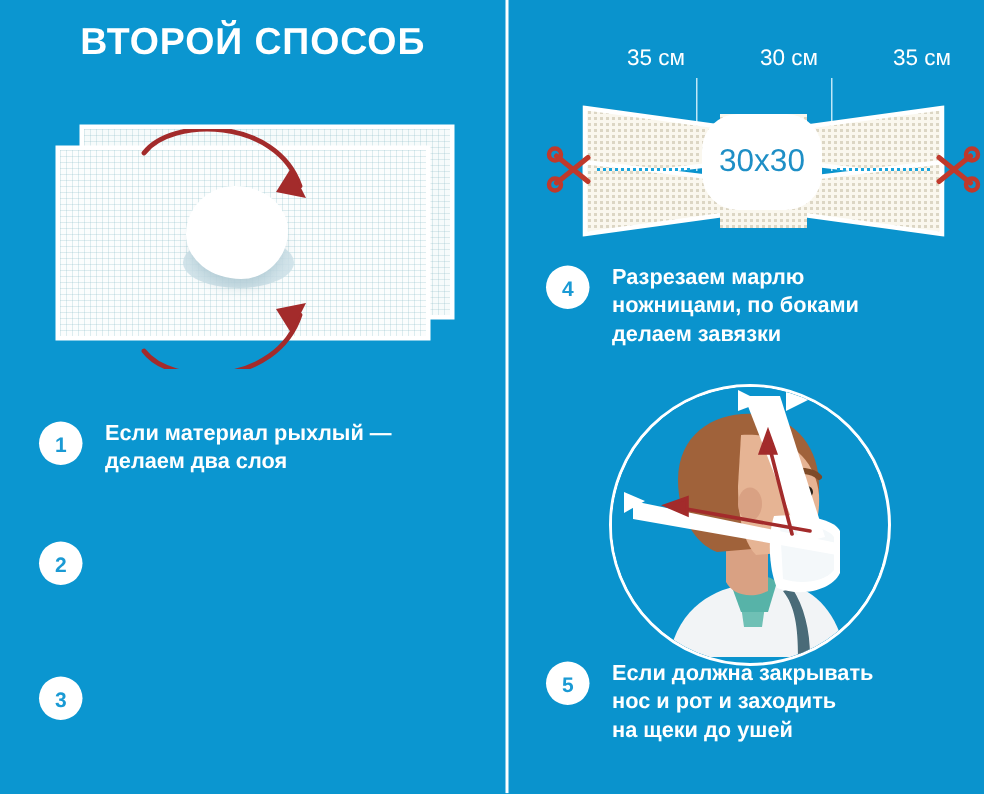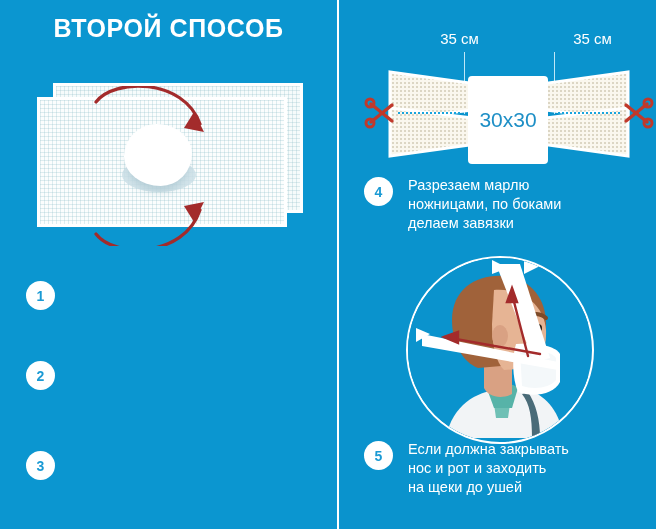--- a/index.html
+++ b/index.html
@@ -50,43 +50,43 @@
   
   .step{position:absolute;display:flex;align-items:flex-start;}
   .badge{
     flex:0 0 auto;width:29px;height:29px;border-radius:50%;
     background:#ffffff;color:#1a9ad4;
     font-size:14px;font-weight:bold;
     display:flex;align-items:center;justify-content:center;
     margin-top:1px;
   }
   .step-text{
-    margin-left:15px;color:#ffffff;font-weight:normal;
+    margin-left:15px;color:#ffffff;font-weight:bold;
     font-size:14.5px;line-height:19px;white-space:pre-line;
   }
 
   .s1{left:26px;top:280px;}
   .s2{left:26px;top:360px;}
   .s3{left:26px;top:450px;}
   .s4{left:364px;top:176px;}
   .s5{left:364px;top:440px;}
 
   
   .cutdiagram{position:absolute;left:376px;top:26px;width:266px;height:140px;}
 
   .measures{position:absolute;left:17px;top:0;width:266px;height:30px;display:flex;}
   .measure{flex:1;text-align:center;color:#ffffff;font-size:15px;line-height:26px;}
   .m-tick{position:absolute;top:26px;width:1px;height:62px;background:#bfe7f7;}
   .m-tick.t1{left:88px;}
   .m-tick.t2{left:178px;}
 
   .bowtie{position:absolute;left:0;top:36px;width:266px;height:104px;}
   .center-pad{
-    position:absolute;left:92px;top:14px;width:80px;height:88px;
-    background:#ffffff;border-radius:4px;z-index:3;
+    position:absolute;left:92px;top:14px;width:80px;height:64px;
+    background:#ffffff;border-radius:24px;z-index:3;
     display:flex;align-items:center;justify-content:center;
     color:#1e8fc6;font-size:21px;
   }
   .cut-line{position:absolute;top:50px;height:0;border-top:2px dotted #19a4dd;z-index:4;}
   .cut-line.cl-left{left:22px;width:62px;}
   .cut-line.cl-right{left:182px;width:62px;}
 
   .scissors{position:absolute;top:34px;width:34px;height:34px;z-index:5;}
   .sc-left{left:-12px;}
   .sc-right{left:244px;}
@@ -117,32 +117,35 @@
     <svg width="272" height="160" viewBox="0 0 272 160" style="position:absolute;left:0;top:0;">
       <path d="M62 16 C 80 -8, 150 -8, 166 38" fill="none" stroke="#a32b2b" stroke-width="3.2" stroke-linecap="round"></path>
       <path d="M160 26 L 170 46 L 150 42 Z" fill="#a32b2b"></path>
       <path d="M62 148 C 80 172, 150 172, 166 124" fill="none" stroke="#a32b2b" stroke-width="3.2" stroke-linecap="round"></path>
       <path d="M160 136 L 170 116 L 150 120 Z" fill="#a32b2b"></path>
     </svg>
   </div>
 
   <div class="step s1">
     <div class="badge">1</div>
+    <div class="step-text">Если материал рыхлый —
+делаем два слоя</div>
   </div>
   <div class="step s2">
     <div class="badge">2</div>
   </div>
   <div class="step s3">
     <div class="badge">3</div>
   </div>
 
   <div class="cutdiagram">
 
     <div class="measures">
       <div class="measure">35 см</div>
+      <div class="measure">30 см</div>
       <div class="measure">35 см</div>
     </div>
     <div class="m-tick t1"></div>
     <div class="m-tick t2"></div>
 
     <div class="bowtie">
       <svg width="266" height="104" viewBox="0 0 266 104" style="position:absolute;left:0;top:0;">
         <defs>
           <pattern id="mesh" width="4" height="4" patternUnits="userSpaceOnUse">
             <rect width="4" height="4" fill="#faf7ee"></rect>

